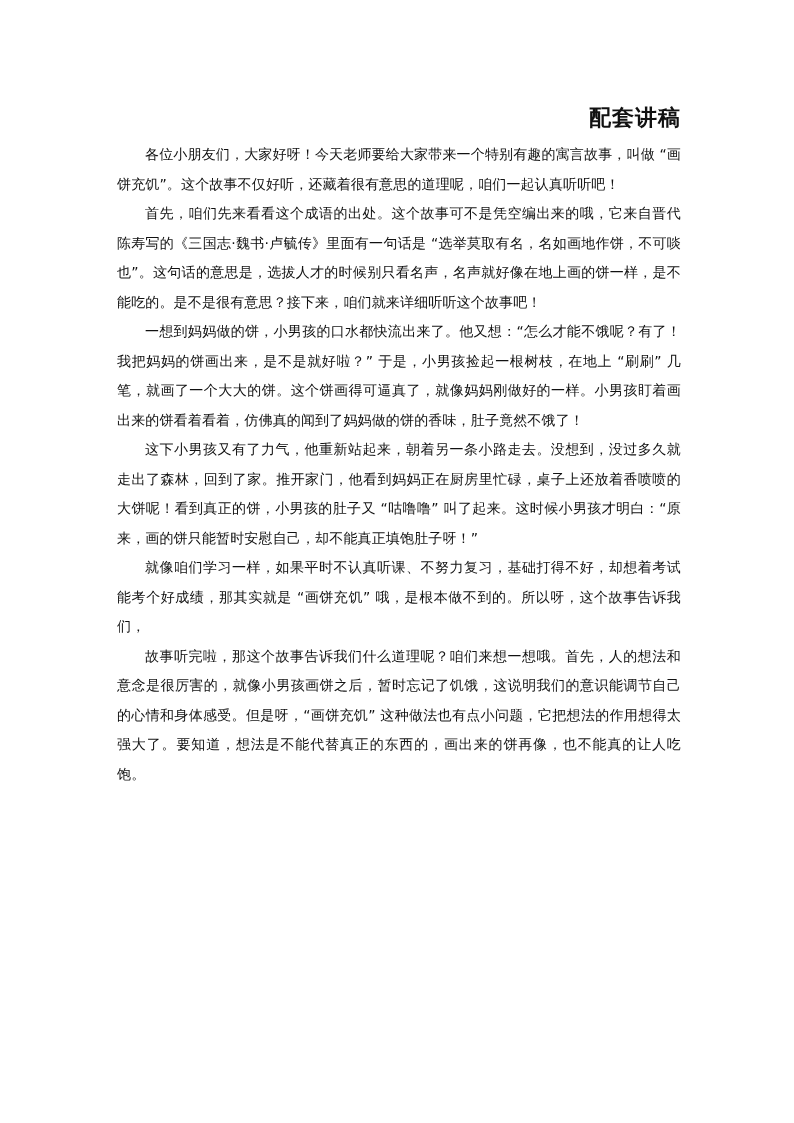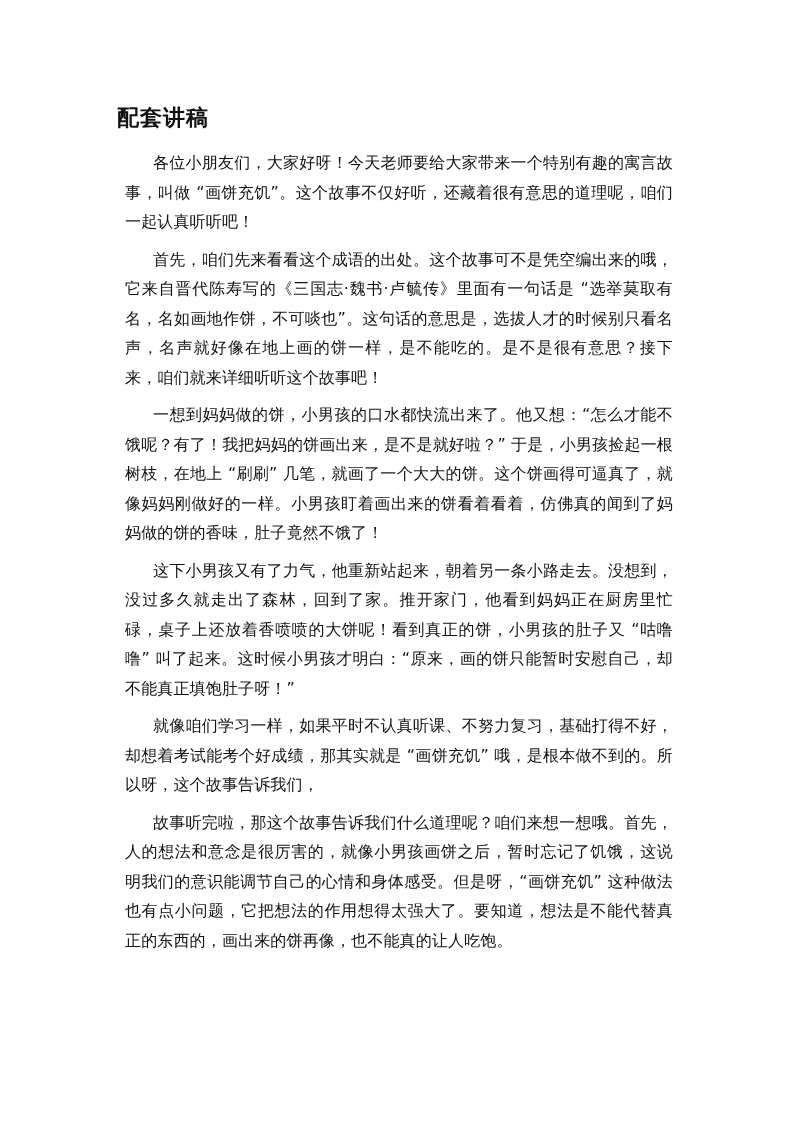--- a/index.html
+++ b/index.html
@@ -3,25 +3,25 @@
 <meta charset="utf-8">
 <style>
   html, body { margin: 0; padding: 0; background: #ffffff; }
   body { width: 794px; height: 1123px; position: relative; overflow: hidden; }
   .page {
     position: absolute; left: 117px; top: 96px; width: 564px;
     font-family: "DejaVu Sans", "Liberation Sans", sans-serif;
     color: #111111;
   }
   .title {
-    text-align: left; font-size: 22px; font-weight: bold;
+    text-align: right; font-size: 22px; font-weight: bold;
     height: 44px; line-height: 44px; margin: 0; letter-spacing: 1px;
   }
   .para {
-    margin: 8px; font-size: 16px; line-height: 29.5px;
+    margin: 0; font-size: 14px; line-height: 29.5px;
     text-indent: 28px; text-align: justify; letter-spacing: 0.15px;
   }
 </style>
 </head>
 <body>
 
 <div class="page">
   <h1 class="title">配套讲稿</h1>
   <p class="para">各位小朋友们，大家好呀！今天老师要给大家带来一个特别有趣的寓言故事，叫做 “画饼充饥”。这个故事不仅好听，还藏着很有意思的道理呢，咱们一起认真听听吧！</p>
   <p class="para">首先，咱们先来看看这个成语的出处。这个故事可不是凭空编出来的哦，它来自晋代陈寿写的《三国志·魏书·卢毓传》里面有一句话是 “选举莫取有名，名如画地作饼，不可啖也”。这句话的意思是，选拔人才的时候别只看名声，名声就好像在地上画的饼一样，是不能吃的。是不是很有意思？接下来，咱们就来详细听听这个故事吧！</p>

